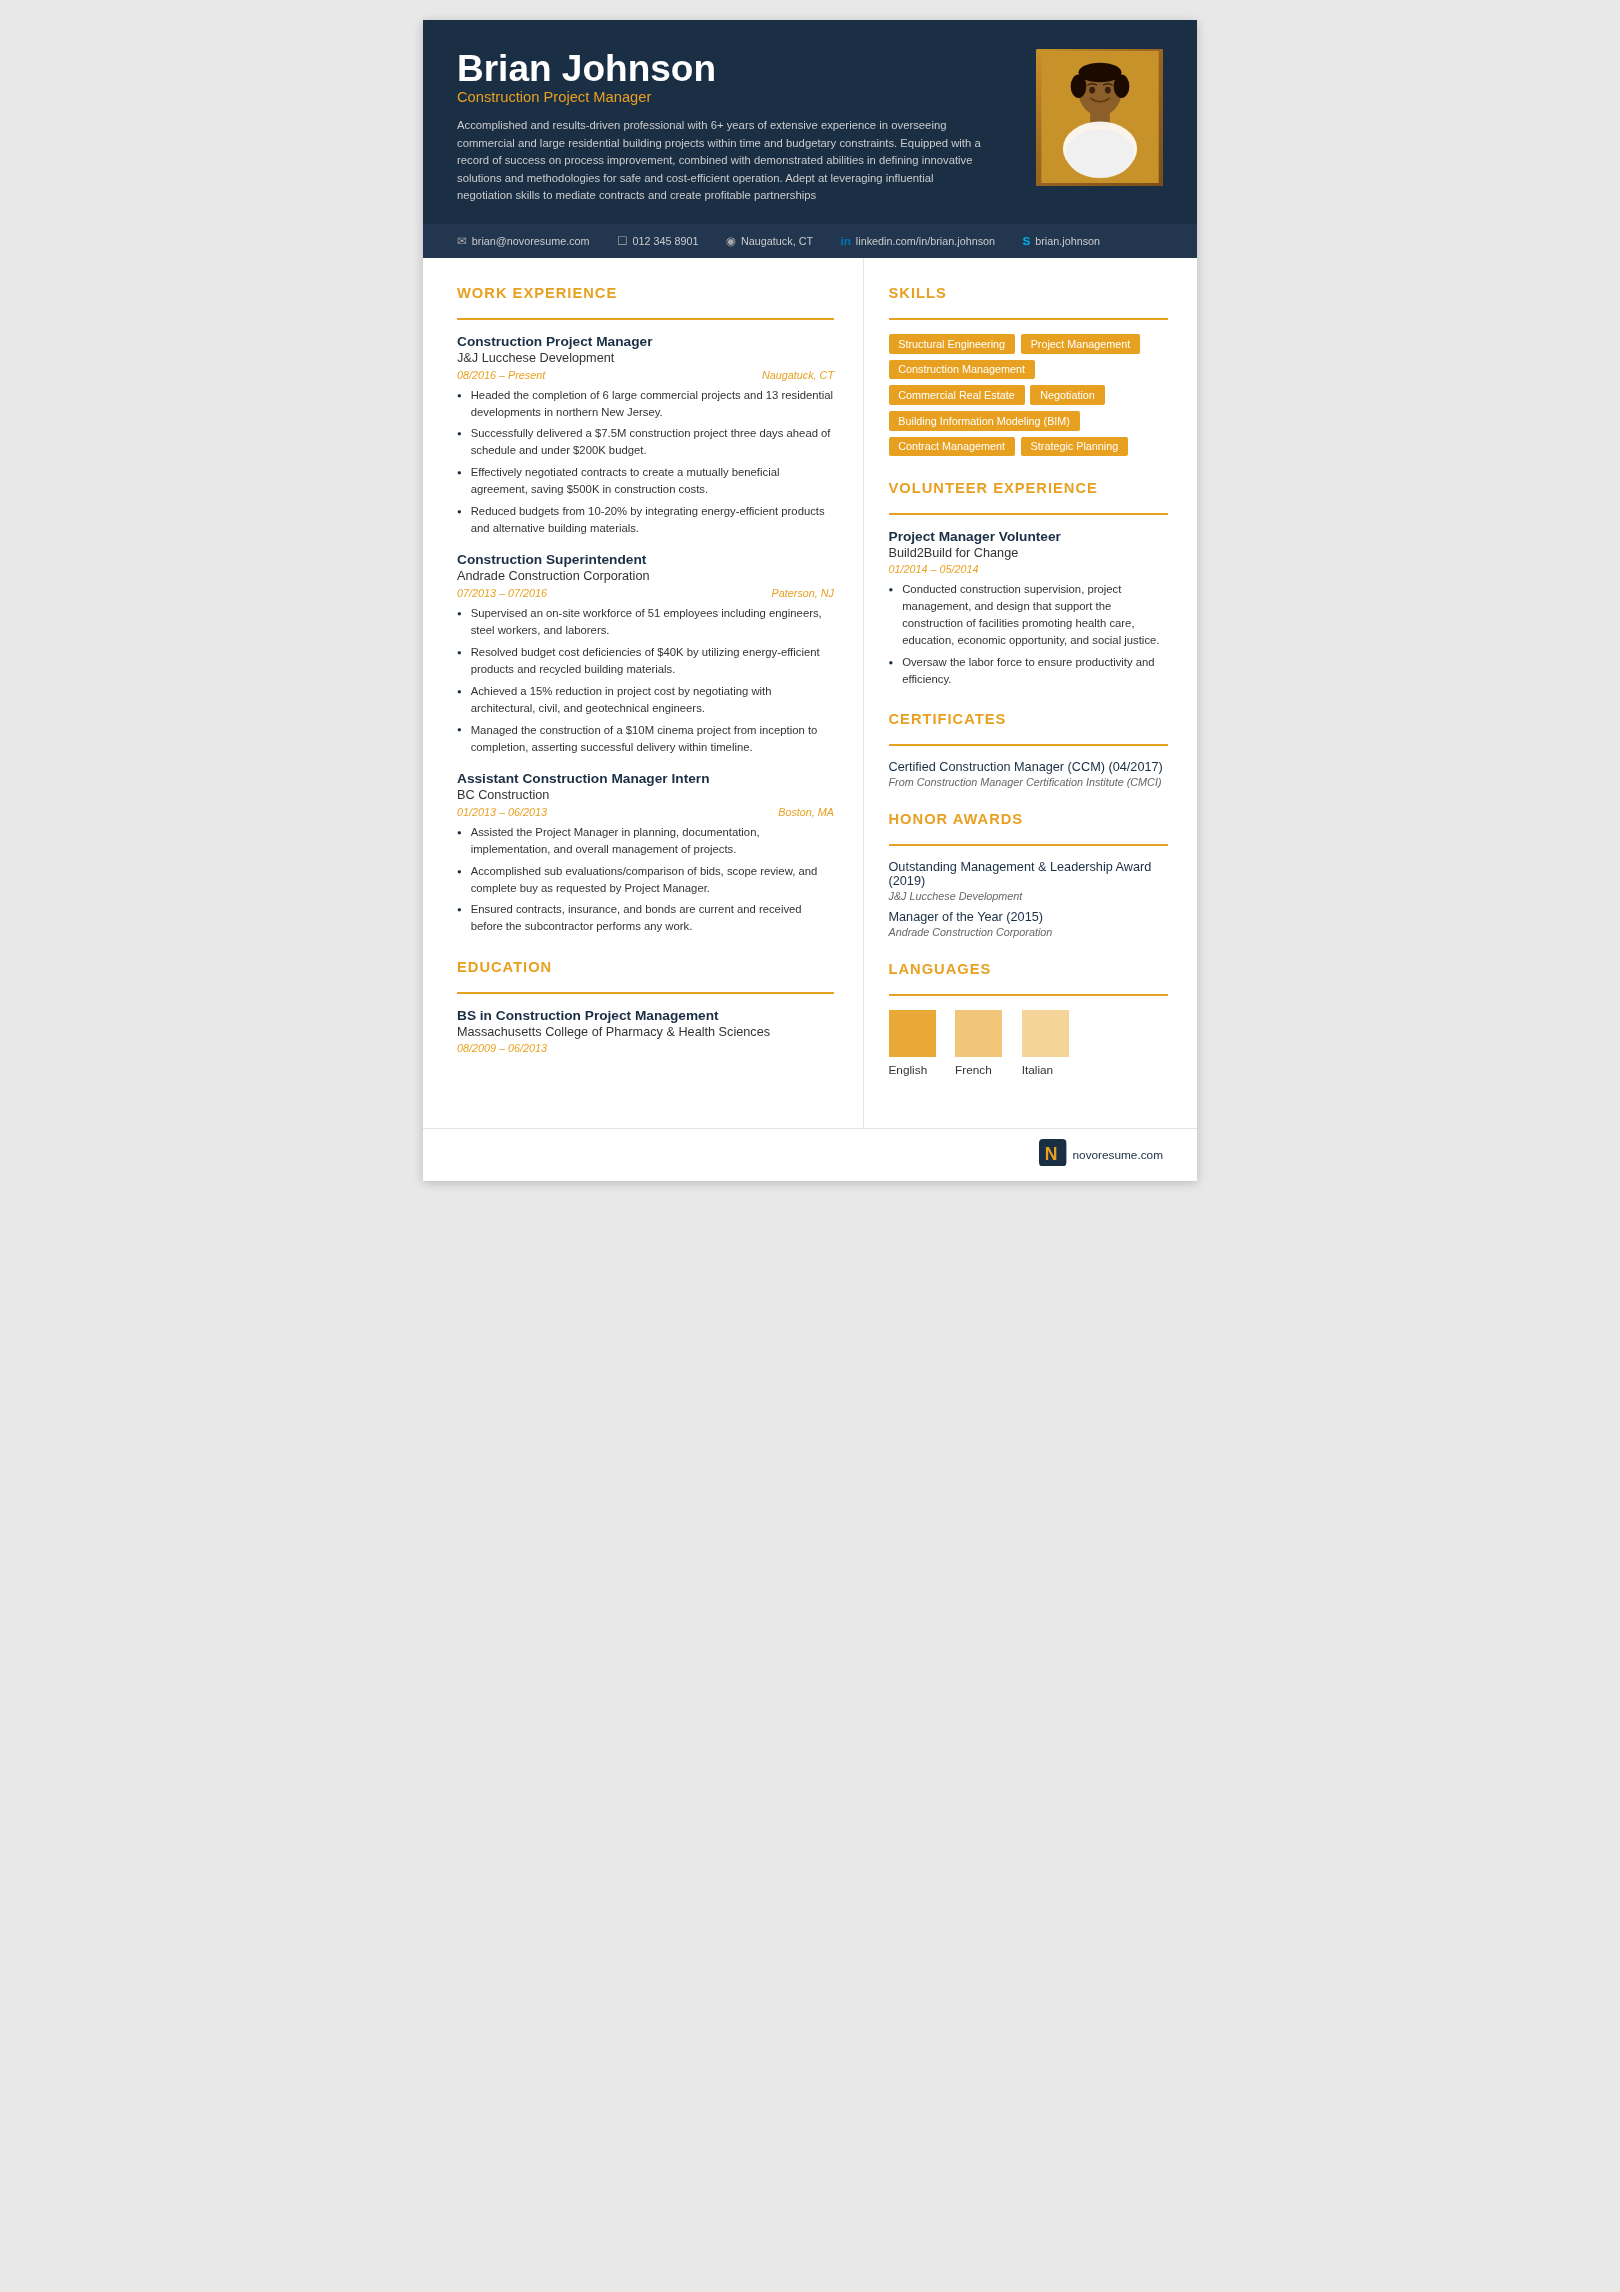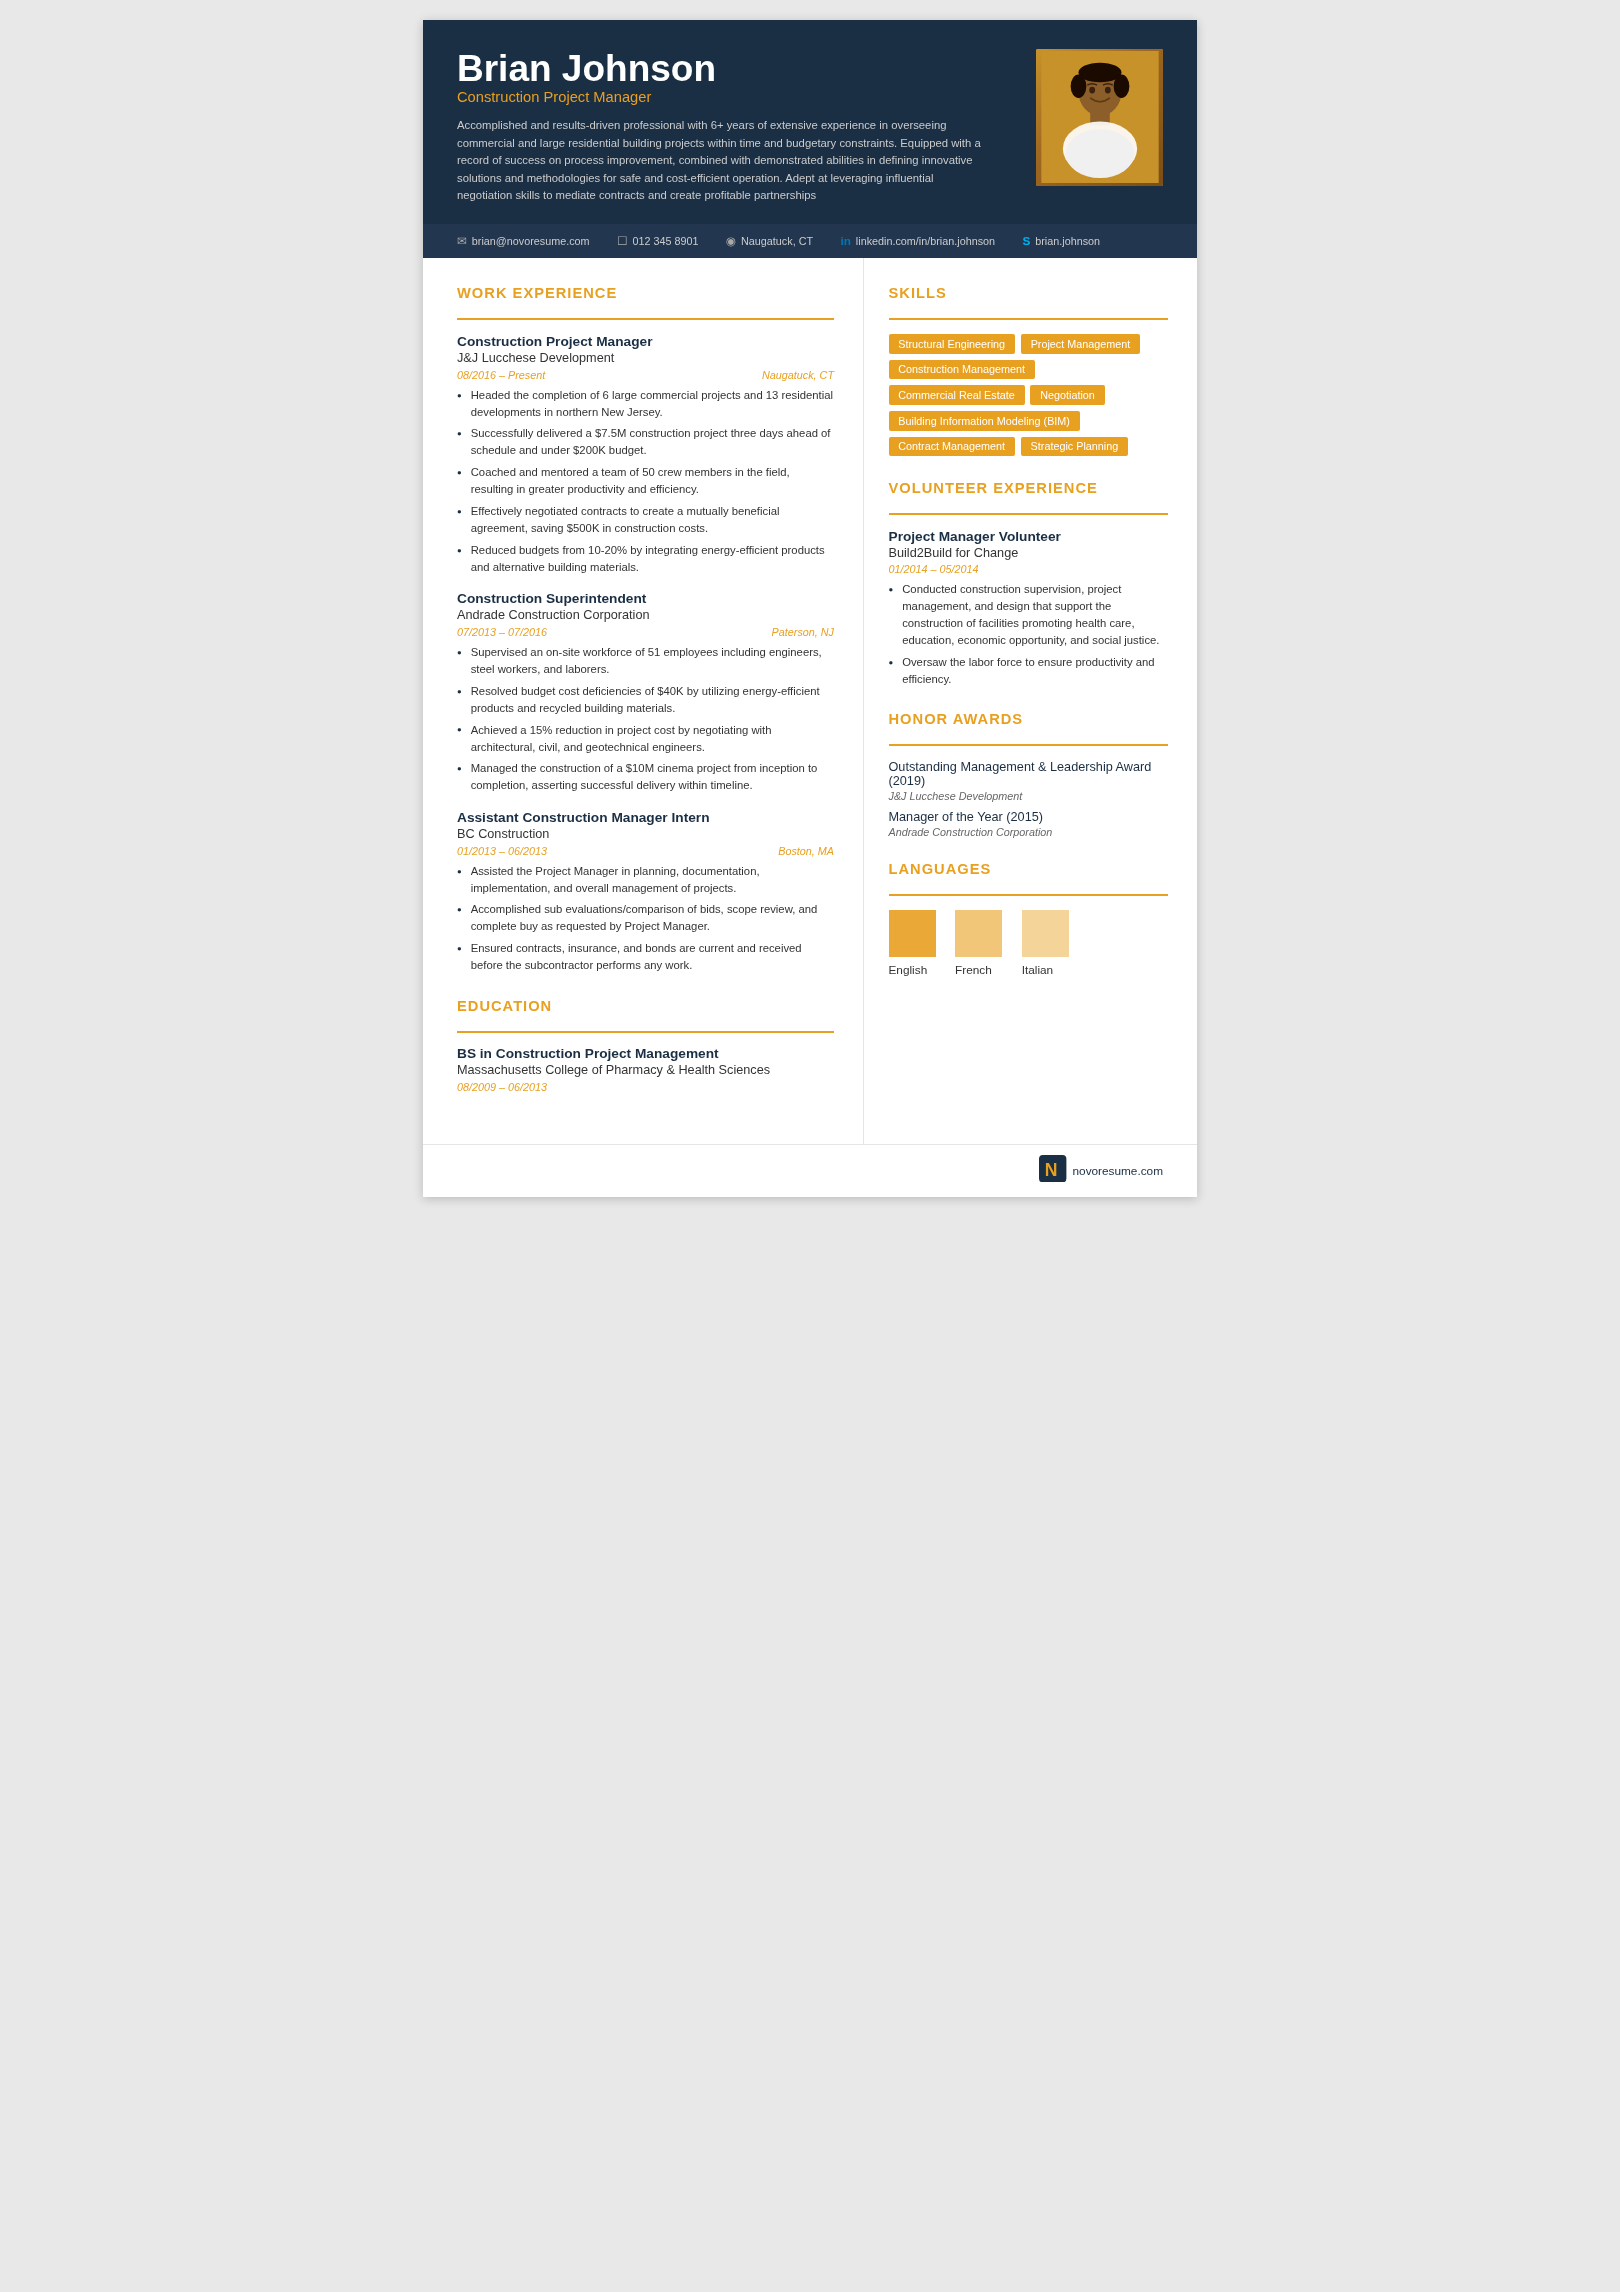--- a/index.html
+++ b/index.html
@@ -343,21 +343,20 @@
         <div>
           <div class="job-title">Construction Project Manager</div>
           <div class="job-company">J&amp;J Lucchese Development</div>
           <div class="job-meta">
             <span><span>08/2016</span> – <span>Present</span></span>
             <span>Naugatuck, CT</span>
           </div>
           <ul class="job-bullets">
             <li>Headed the completion of 6 large commercial projects and 13 residential developments in northern New Jersey.</li>
             <li>Successfully delivered a $7.5M construction project three days ahead of schedule and under $200K budget.</li>
-            <li>Coached and mentored a team of 50 crew members in the field, resulting in greater productivity and efficiency.</li>
             <li>Effectively negotiated contracts to create a mutually beneficial agreement, saving $500K in construction costs.</li>
             <li>Reduced budgets from 10-20% by integrating energy-efficient products and alternative building materials.</li>
           </ul>
         </div>
 
         <div style="margin-top:15.7px;">
           <div class="job-title">Construction Superintendent</div>
           <div class="job-company">Andrade Construction Corporation</div>
           <div class="job-meta">
             <span><span>07/2013</span> – <span>07/2016</span></span>
@@ -415,20 +414,25 @@
         <div class="section-title">VOLUNTEER EXPERIENCE</div>
         <div class="volunteer-title">Project Manager Volunteer</div>
         <div class="volunteer-org">Build2Build for Change</div>
         <div class="volunteer-date"><span>01/2014</span> – <span>05/2014</span></div>
         <ul class="job-bullets">
           <li>Conducted construction supervision, project management, and design that support the construction of facilities promoting health care, education, economic opportunity, and social justice.</li>
           <li>Oversaw the labor force to ensure productivity and efficiency.</li>
         </ul>
       </div>
 
+      <div class="section">
+        <div class="section-title">CERTIFICATES</div>
+        <div class="cert-name">Certified Construction Manager (CCM) (04/2017)</div>
+        <div class="cert-issuer">From Construction Manager Certification Institute (CMCI)</div>
+      </div>
 
       <div class="section">
         <div class="section-title">HONOR AWARDS</div>
         <div class="award-name">Outstanding Management &amp; Leadership Award (2019)</div>
         <div class="award-org">J&amp;J Lucchese Development</div>
         <div class="award-name">Manager of the Year (2015)</div>
         <div class="award-org">Andrade Construction Corporation</div>
       </div>
 
       <div class="section">

